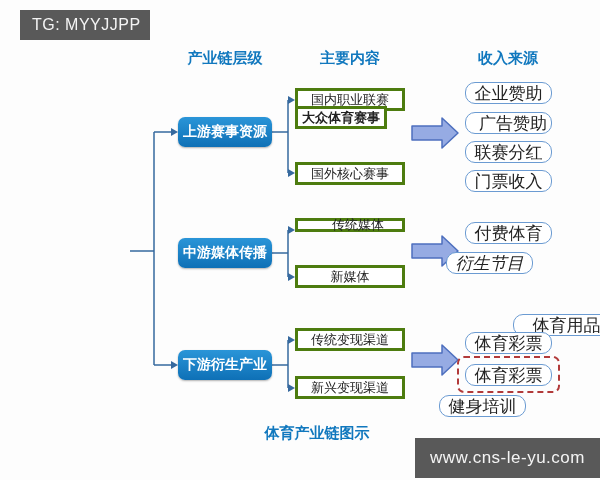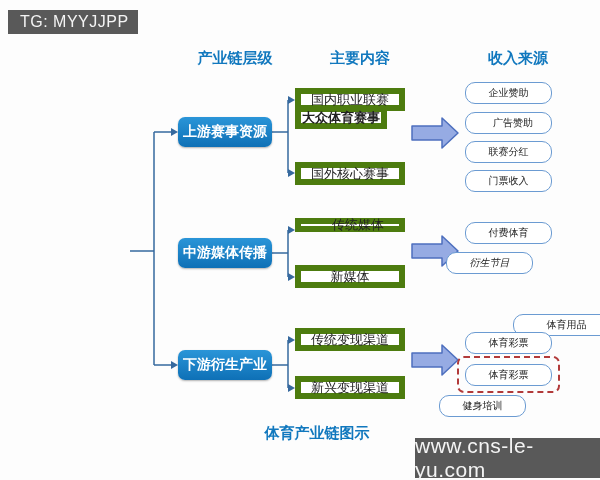--- a/index.html
+++ b/index.html
@@ -10,34 +10,34 @@
   }
   .abs { position:absolute; box-sizing:border-box; }
   svg.overlay { position:absolute; left:0; top:0; z-index:1; }
   .node { z-index:2; display:flex; align-items:center; justify-content:center; }
   .graybox {
     background:#595959; color:#f4f4f4; z-index:3;
     display:flex; align-items:center; font-size:16px; letter-spacing:0.5px;
   }
   .hdr {
     color:#1178be; font-weight:bold; font-size:15px; z-index:2;
-    transform:translateX(-50%); white-space:nowrap;margin-left:10px;
+    transform:translateX(-50%); white-space:nowrap;
   }
   .bluebox {
     background:linear-gradient(180deg,#2a95d8 0%,#0e70b6 100%);
     color:#ffffff; font-weight:bold; border-radius:7px;
     box-shadow:0 1px 2px rgba(0,0,0,0.3);
   }
   .cbox {
-    background:#ffffff; border:6px solid #4d7c0f;
+    background:#ffffff; border:3px solid #4d7c0f;
     color:#222222; font-size:13px; white-space:nowrap;
   }
   .ibox {
     background:#ffffff; border:1.5px solid #6b9bd2; border-radius:10px;
-    color:#222222; font-size:10px; white-space:nowrap;
+    color:#222222; font-size:17px; white-space:nowrap;
   }
   .dashed {
     border:2px dashed #b23a3a; border-radius:7px; z-index:2;
   }
   .caption {
     color:#1178be; font-weight:bold; font-size:15px; z-index:2;
     transform:translateX(-50%); white-space:nowrap;
   }
 </style>
 </head>
@@ -62,22 +62,22 @@
       <polygon points="288,336 295,340 288,344"></polygon>
       <polygon points="288,384 295,388 288,392"></polygon>
     </g>
     <g fill="#96abe3" stroke="#4d6fbe" stroke-width="1.5" stroke-linejoin="round">
       <polygon points="412,126 442,126 442,118 458,133 442,148 442,140 412,140"></polygon>
       <polygon points="412,244 442,244 442,236 458,251 442,266 442,258 412,258"></polygon>
       <polygon points="412,353 442,353 442,345 458,360 442,375 442,367 412,367"></polygon>
     </g>
   </svg>
 
-  <div class="abs graybox" style="left:8px; top:10px; width:130px; height:24px; padding-left:12px;">TG: MYYJJPP</div>
-  <div class="abs graybox" style="left:415px; top:438px; width:185px; height:40px; justify-content:center; font-size:21px;">www.cns-le-yu.com</div>
+  <div class="abs graybox" style="left:20px; top:10px; width:130px; height:30px; padding-left:12px;">TG: MYYJJPP</div>
+  <div class="abs graybox" style="left:415px; top:438px; width:185px; height:40px; justify-content:center; font-size:17px;text-align:center;">www.cns-le-yu.com</div>
 
   <div class="abs hdr" style="left:225px; top:49px;">产业链层级</div>
   <div class="abs hdr" style="left:350px; top:49px;">主要内容</div>
   <div class="abs hdr" style="left:508px; top:49px;">收入来源</div>
 
 
   <div class="abs node bluebox" style="left:178px; top:117px; width:94px; height:30px; font-size:14px;">上游赛事资源</div>
   <div class="abs node bluebox" style="left:178px; top:238px; width:94px; height:30px; font-size:14px;">中游媒体传播</div>
   <div class="abs node bluebox" style="left:178px; top:350px; width:94px; height:30px; font-size:14px;">下游衍生产业</div>
 

